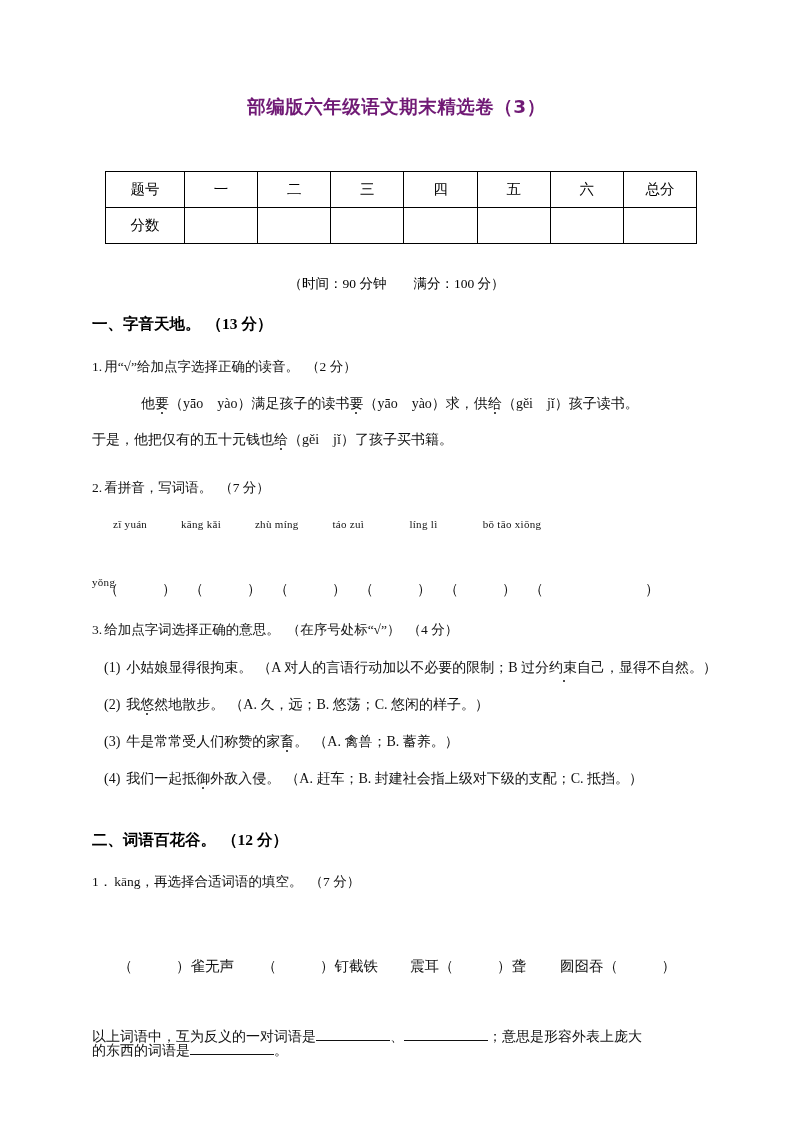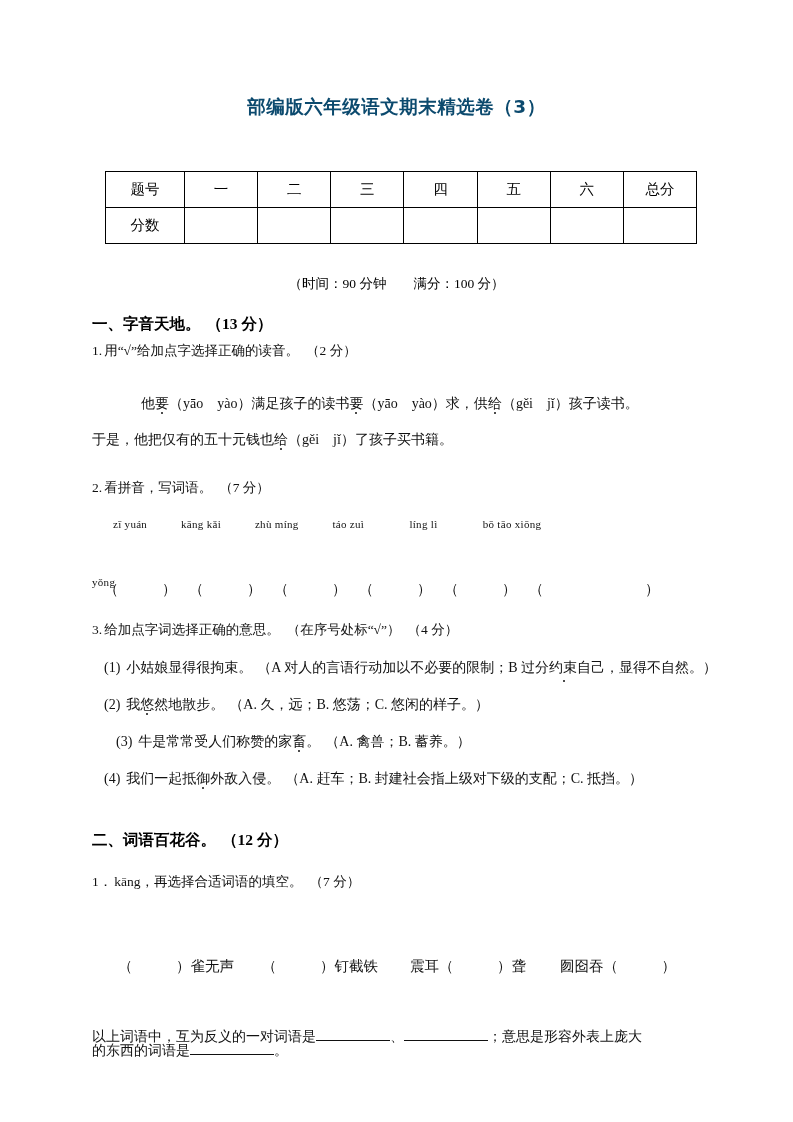--- a/index.html
+++ b/index.html
@@ -25,21 +25,21 @@
   .doc-title {
     position: absolute;
     top: 94px;
     left: 0;
     width: 793px;
     text-align: center;
     font-family: "DejaVu Sans", "Liberation Sans", sans-serif;
     font-weight: bold;
     font-size: 18.5px;
     letter-spacing: 0.5px;
-    color: #0c4a6e;
+    color: #701a75;
   }
 
   
   .score-table {
     position: absolute;
     top: 171px;
     left: 105px;
     width: 592px;
     border-collapse: collapse;
     table-layout: fixed;
@@ -153,21 +153,21 @@
     </tr>
   </tbody>
     </table>
 
   <div class="time-line">（时间：90 分钟　　满分：100 分）</div>
 
   <div class="blk sec-head" style="top:312px;left:92px;">
     <span>一、字音天地。</span><span class="pts" style="padding-left:6px;">（13 分）</span>
   </div>
 
-  <div class="blk qnum" style="top:341px;left:92px;">
+  <div class="blk qnum" style="top:357px;left:92px;">
     <span>1.</span><span style="padding-left:2px;">用“√”给加点字选择正确的读音。</span><span style="padding-left:7px;">（2 分）</span>
   </div>
 
   <div class="blk" style="top:393px;left:141px;">
     <span>他</span><span class="dotted">要</span><span>（yāo　yào）满足孩子的读书</span><span class="dotted">要</span><span>（yāo　yào）求，供</span><span class="dotted">给</span><span>（gěi　jǐ）孩子读书。</span>
   </div>
 
   <div class="blk" style="top:429px;left:92px;">
     <span>于是，他把仅有的五十元钱也</span><span class="dotted">给</span><span>（gěi　jǐ）了孩子买书籍。</span>
   </div>
@@ -188,21 +188,21 @@
   </div>
 
   <div class="blk" style="top:657px;left:104px;">
     <span>(1)</span><span style="padding-left:6px;">小姑娘显得很</span><span class="dotted2">拘束</span><span>。</span><span style="padding-left:5px;">（A 对人的言语行动加以不必要的限制；B 过分约束自己，显得不自然。）</span>
   </div>
 
   <div class="blk" style="top:694px;left:104px;">
     <span>(2)</span><span style="padding-left:6px;">我</span><span class="dotted">悠</span><span>然地散步。</span><span style="padding-left:5px;margin-top:25px;">（A. 久，远；B. 悠荡；C. 悠闲的样子。）</span>
   </div>
 
-  <div class="blk" style="top:731px;left:116px;">
+  <div class="blk" style="top:731px;left:104px;">
     <span>(3)</span><span style="padding-left:6px;">牛是常常受人们称赞的家</span><span class="dotted">畜</span><span>。</span><span style="padding-left:5px;">（A. 禽兽；B. 蓄养。）</span>
   </div>
 
   <div class="blk" style="top:768px;left:104px;">
     <span>(4)</span><span style="padding-left:6px;">我们一起抵</span><span class="dotted">御</span><span>外敌入侵。</span><span style="padding-left:5px;">（A. 赶车；B. 封建社会指上级对下级的支配；C. 抵挡。）</span>
   </div>
 
   <div class="blk sec-head" style="top:828px;left:92px;">
     <span>二、词语百花谷。</span><span class="pts" style="padding-left:6px;">（12 分）</span>
   </div>

